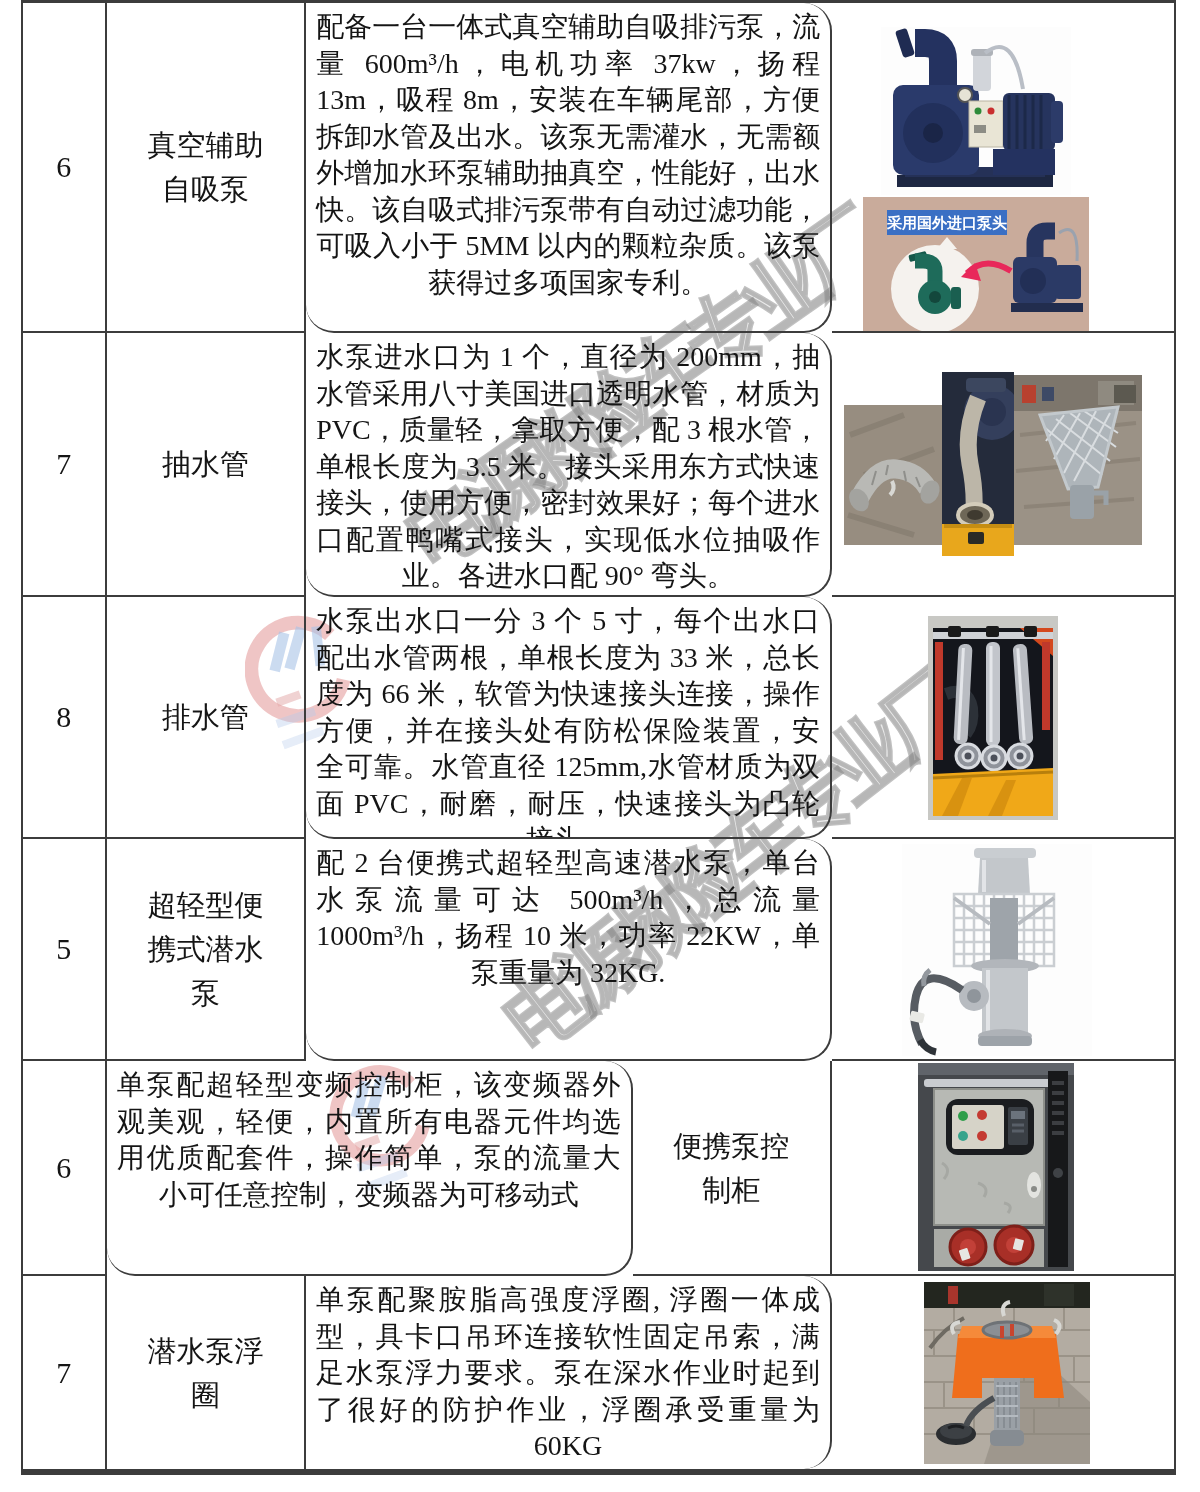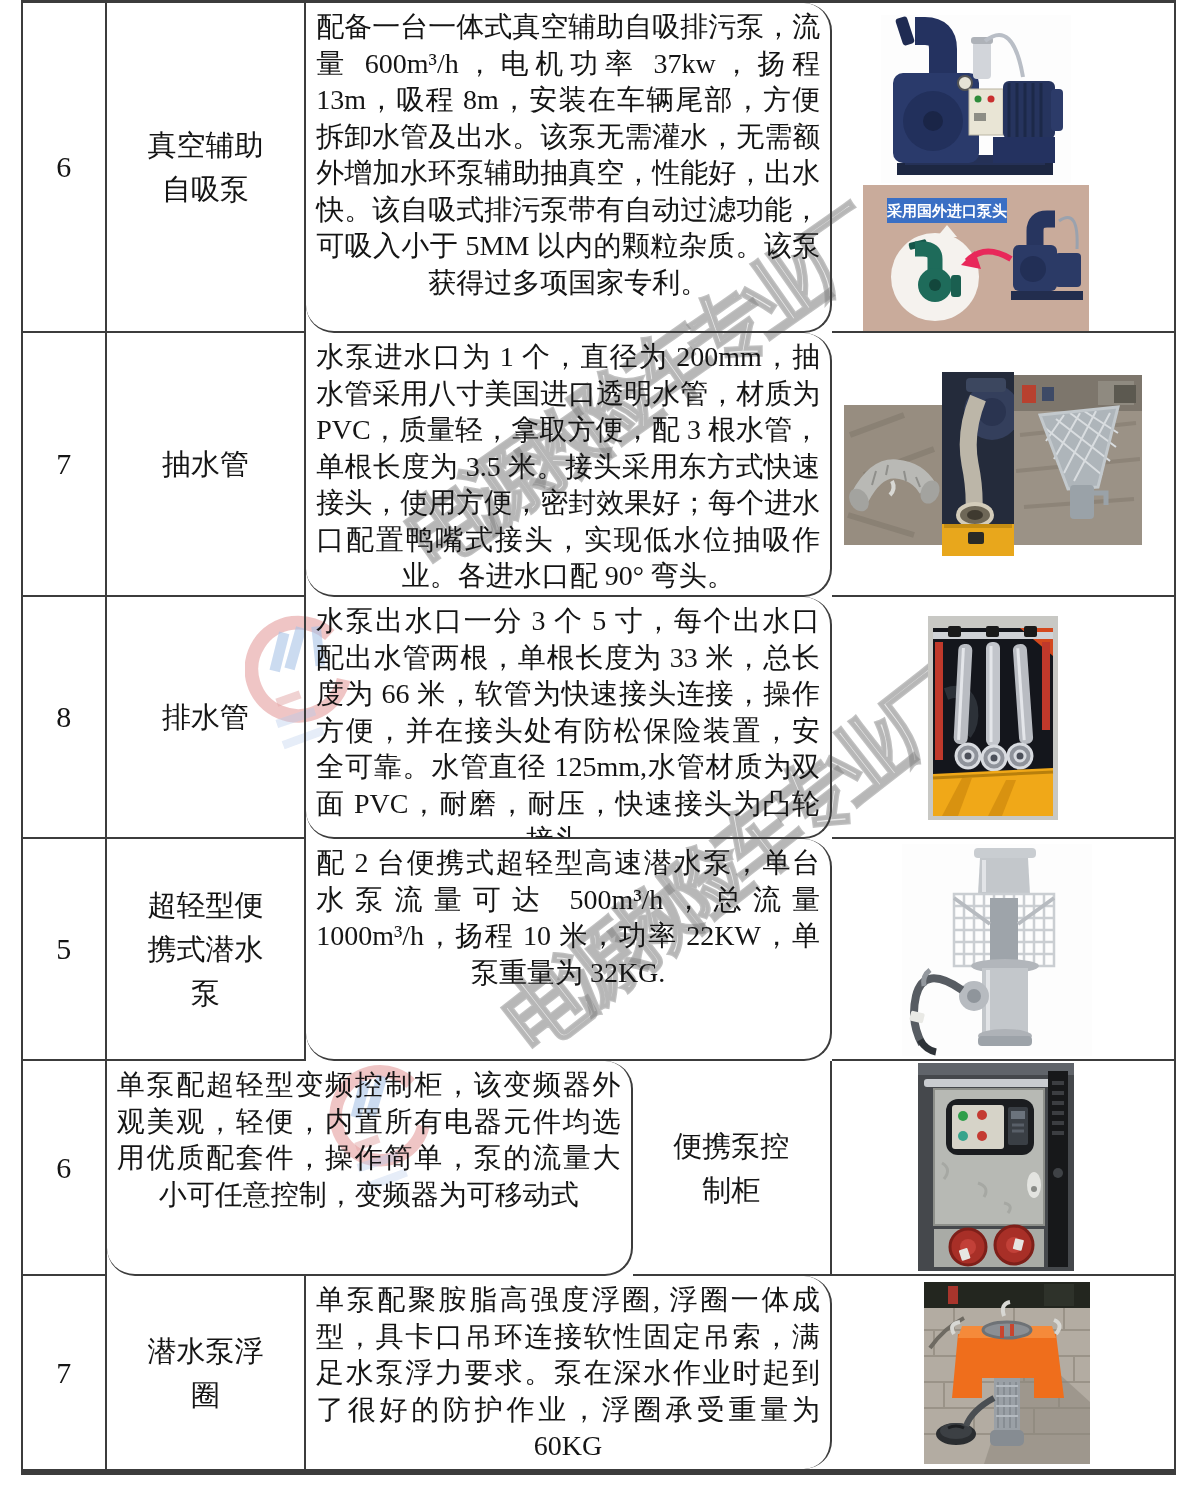--- a/index.html
+++ b/index.html
@@ -36,21 +36,21 @@
   .c-no{width:84px;display:flex;align-items:center;justify-content:center;
         font-size:30px;}
   .c-name{width:200px;display:flex;align-items:center;justify-content:center;
           font-size:29px;text-align:center;line-height:44px;padding:0 30px;}
   .c-desc{width:528px;display:flex;align-items:flex-start;justify-content:center;padding:6px 10px;border-radius:28px;}
   .c-desc .desc{width:100%;font-size:28px;line-height:36.5px;
                 text-align:justify;text-align-last:center;}
   .c-img{width:343px;}
 
   
-  .imgcol{display:flex;flex-direction:column;align-items:center;padding-top:12px;
+  .imgcol{display:flex;flex-direction:column;align-items:center;padding-top:24px;
           transform:translateX(-27px);}
   .imgcol svg+svg{margin-top:2px;}
   .strip{position:relative;width:300px;height:186px;margin:39px 0 0 12px;}
   .strip svg{position:absolute;}
   .ph-elbow{left:0;top:33px;}
   .ph-outlet{left:98px;top:0;}
   .ph-strainer{left:170px;top:3px;}
   .pad-r3{padding:19px 0 0 96px;}
   .pad-r4{padding:5px 0 0 70px;}
   .pad-r5{padding:2px 0 0 86px;}

